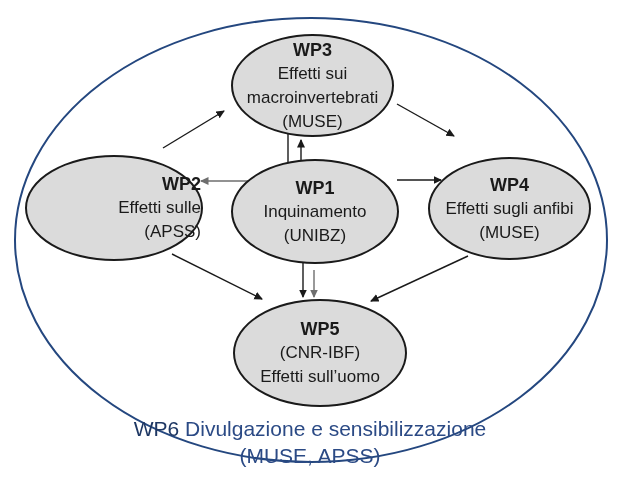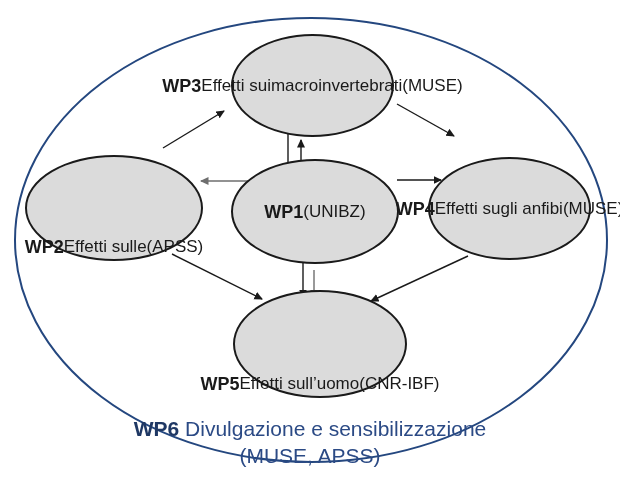--- a/index.html
+++ b/index.html
@@ -4,35 +4,35 @@
 <style>
   html,body{margin:0;padding:0;background:#ffffff;}
   #canvas{
     position:relative;width:620px;height:487px;background:#ffffff;overflow:hidden;
     font-family:"Liberation Sans","DejaVu Sans",sans-serif;
   }
   #arrow-layer{position:absolute;left:0;top:0;width:620px;height:487px;}
   .node{
     position:absolute;border-radius:50%;
     background:#dbdbdb;border:2.5px solid #1a1a1a;
-    display:flex;flex-direction:row;justify-content:center;align-items:center;
+    display:flex;flex-direction:column;justify-content:center;align-items:center;
     text-align:center;color:#1a1a1a;font-size:17px;line-height:24px;
     white-space:nowrap;box-sizing:border-box;
   }
   .node .wp-title{font-weight:bold;font-size:18px;}
   .node-wp3{left:231px;top:34px;width:163px;height:103px;}
   .node-wp2{left:25px;top:155px;width:178px;height:106px;align-items:flex-end;}
   .node-wp1{left:231px;top:159px;width:168px;height:105px;}
   .node-wp4{left:428px;top:157px;width:163px;height:103px;}
-  .node-wp5{left:233px;top:290px;width:174px;height:108px;align-items:flex-end;}
+  .node-wp5{left:233px;top:299px;width:174px;height:108px;}
   #footer{
     position:absolute;left:0;top:415px;width:620px;text-align:center;
     color:#2b4a85;font-size:21px;line-height:27px;
   }
-  #footer .wp6-label{font-weight:bold;color:#1f3864;}
+  #footer .wp6-label{font-weight:normal;color:#1f3864;}
 </style>
 </head>
 <body>
 
 <div id="canvas">
 
   <svg id="arrow-layer" viewBox="0 0 620 487" xmlns="http://www.w3.org/2000/svg">
     <defs>
       <marker id="ah" markerWidth="9" markerHeight="9" refX="7.5" refY="4" orient="auto" markerUnits="userSpaceOnUse">
         <path d="M0,0 L8.5,4 L0,8 z" fill="#1a1a1a"></path>
@@ -64,33 +64,34 @@
   </div>
 
   <div class="node node-wp2">
     <div class="wp-title">WP2</div>
     <div>Effetti sulle</div>
     <div>(APSS)</div>
   </div>
 
   <div class="node node-wp1">
     <div class="wp-title">WP1</div>
+    <div>Inquinamento</div>
     <div>(UNIBZ)</div>
   </div>
 
   <div class="node node-wp4">
     <div class="wp-title">WP4</div>
     <div>Effetti sugli anfibi</div>
     <div>(MUSE)</div>
   </div>
 
   <div class="node node-wp5">
     <div class="wp-title">WP5</div>
+    <div>(CNR-IBF)</div>
     <div>Effetti sull’uomo</div>
-    <div>(CNR-IBF)</div>
   </div>
 
   <div id="footer">
     <div><span class="wp6-label">WP6</span><span> Divulgazione e sensibilizzazione</span></div>
     <div>(MUSE, APSS)</div>
   </div>
 
 </div>
 
 </body></html>

